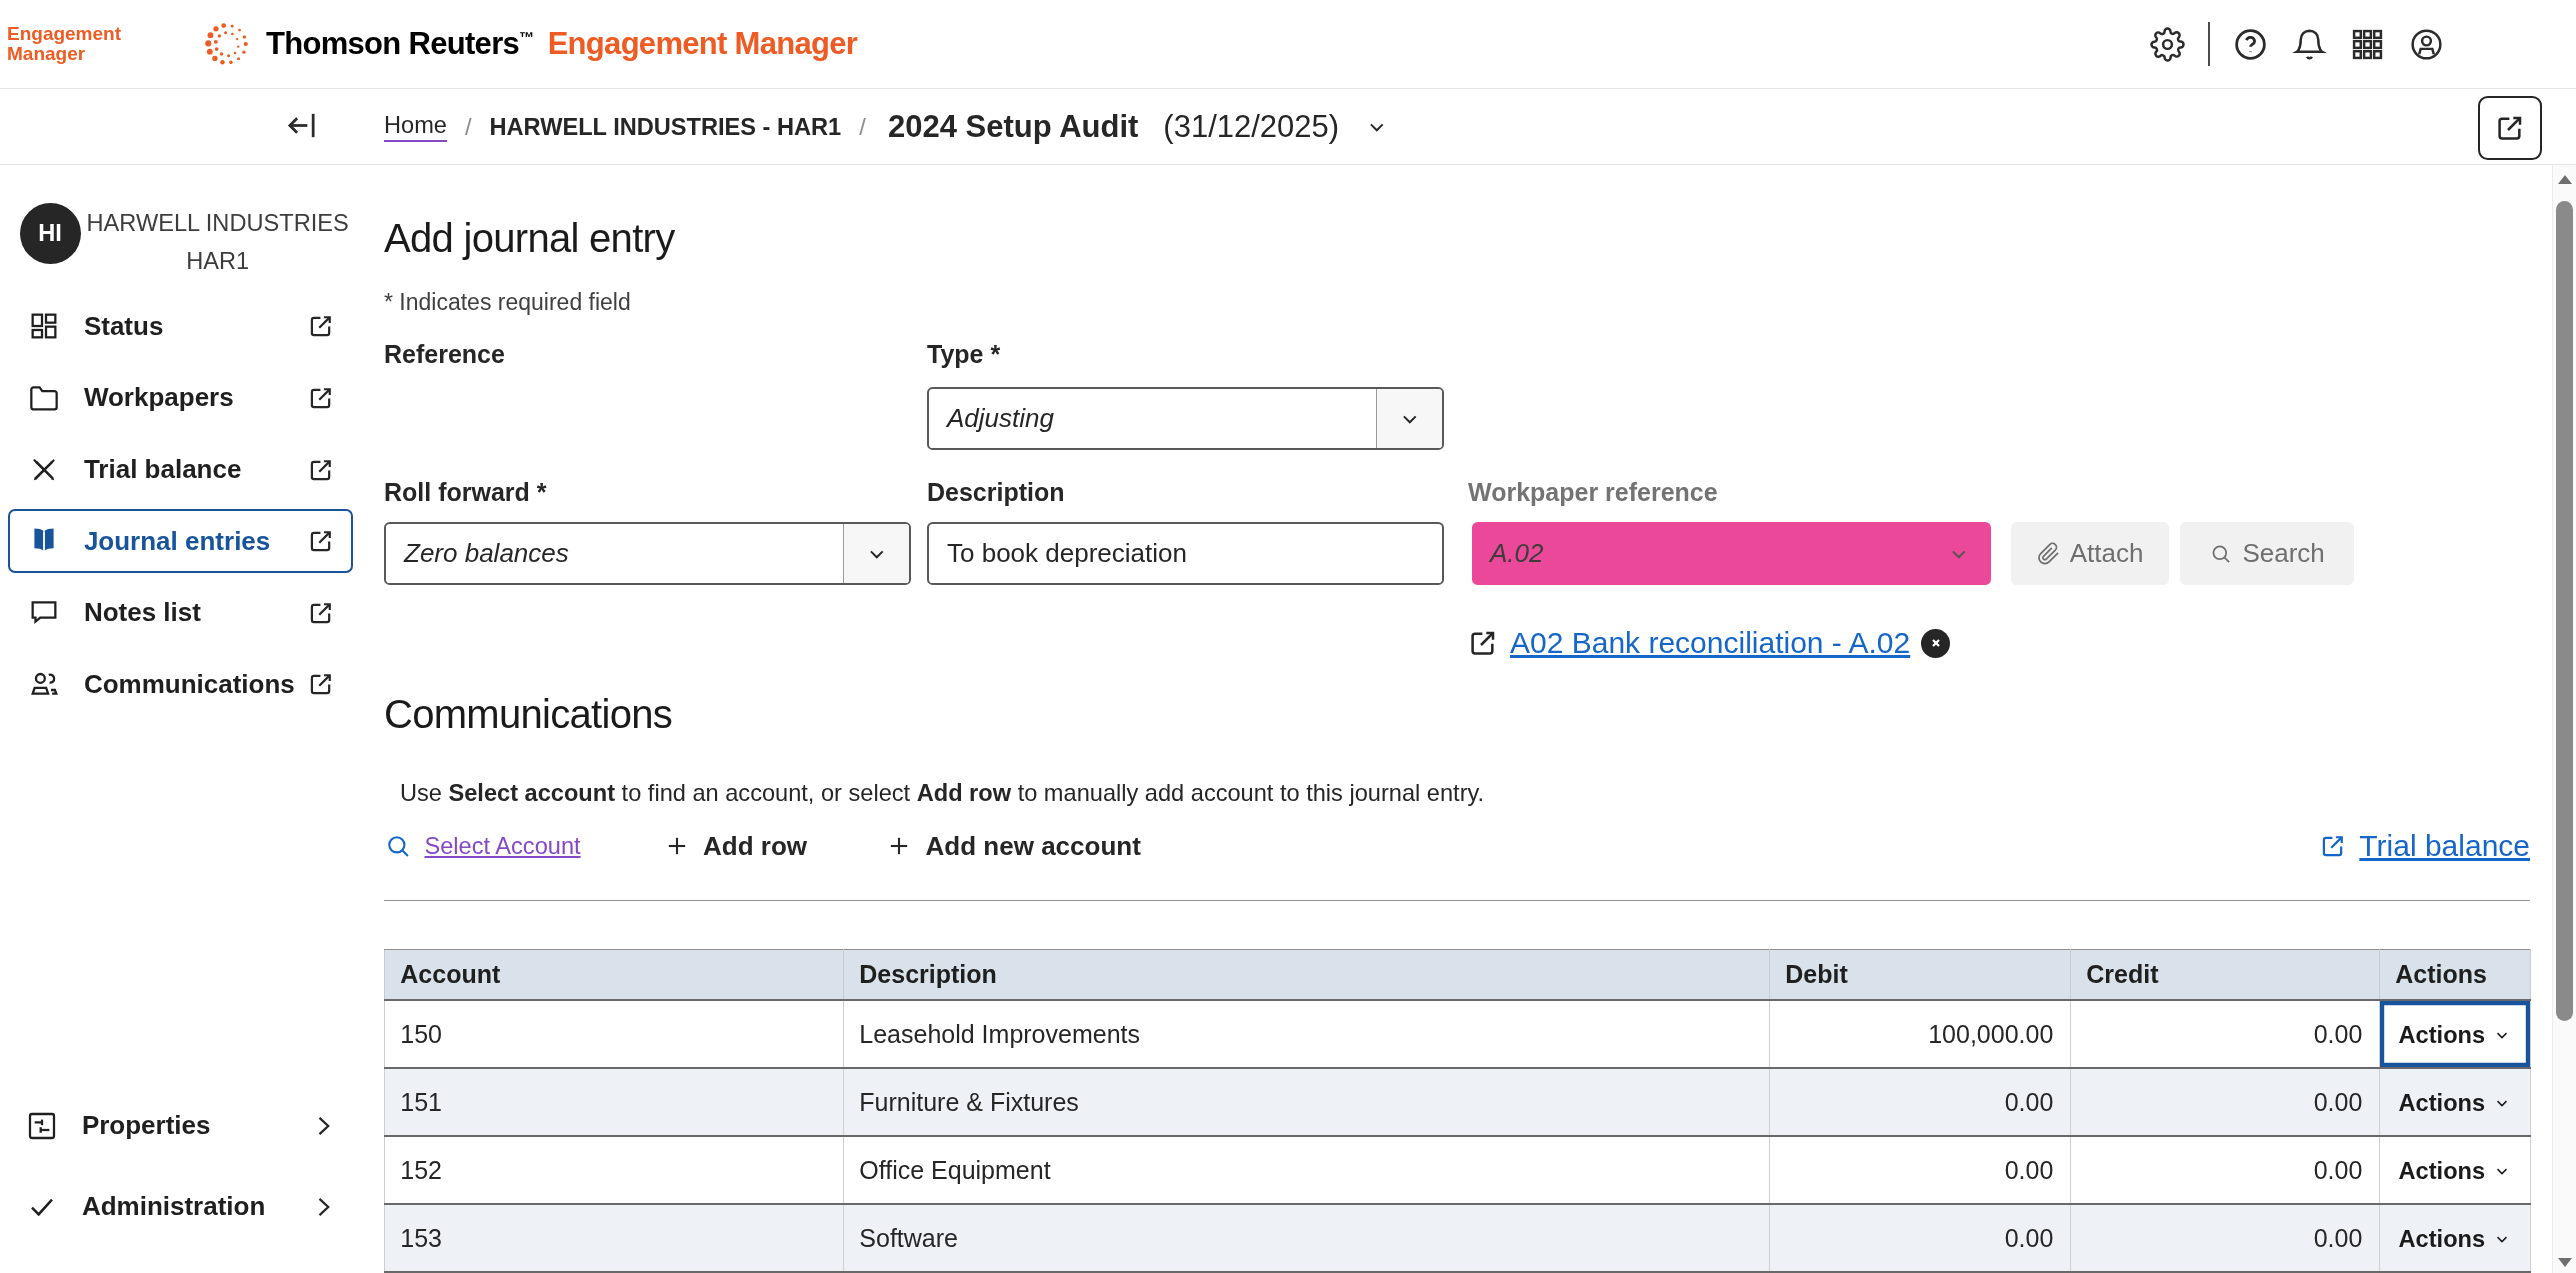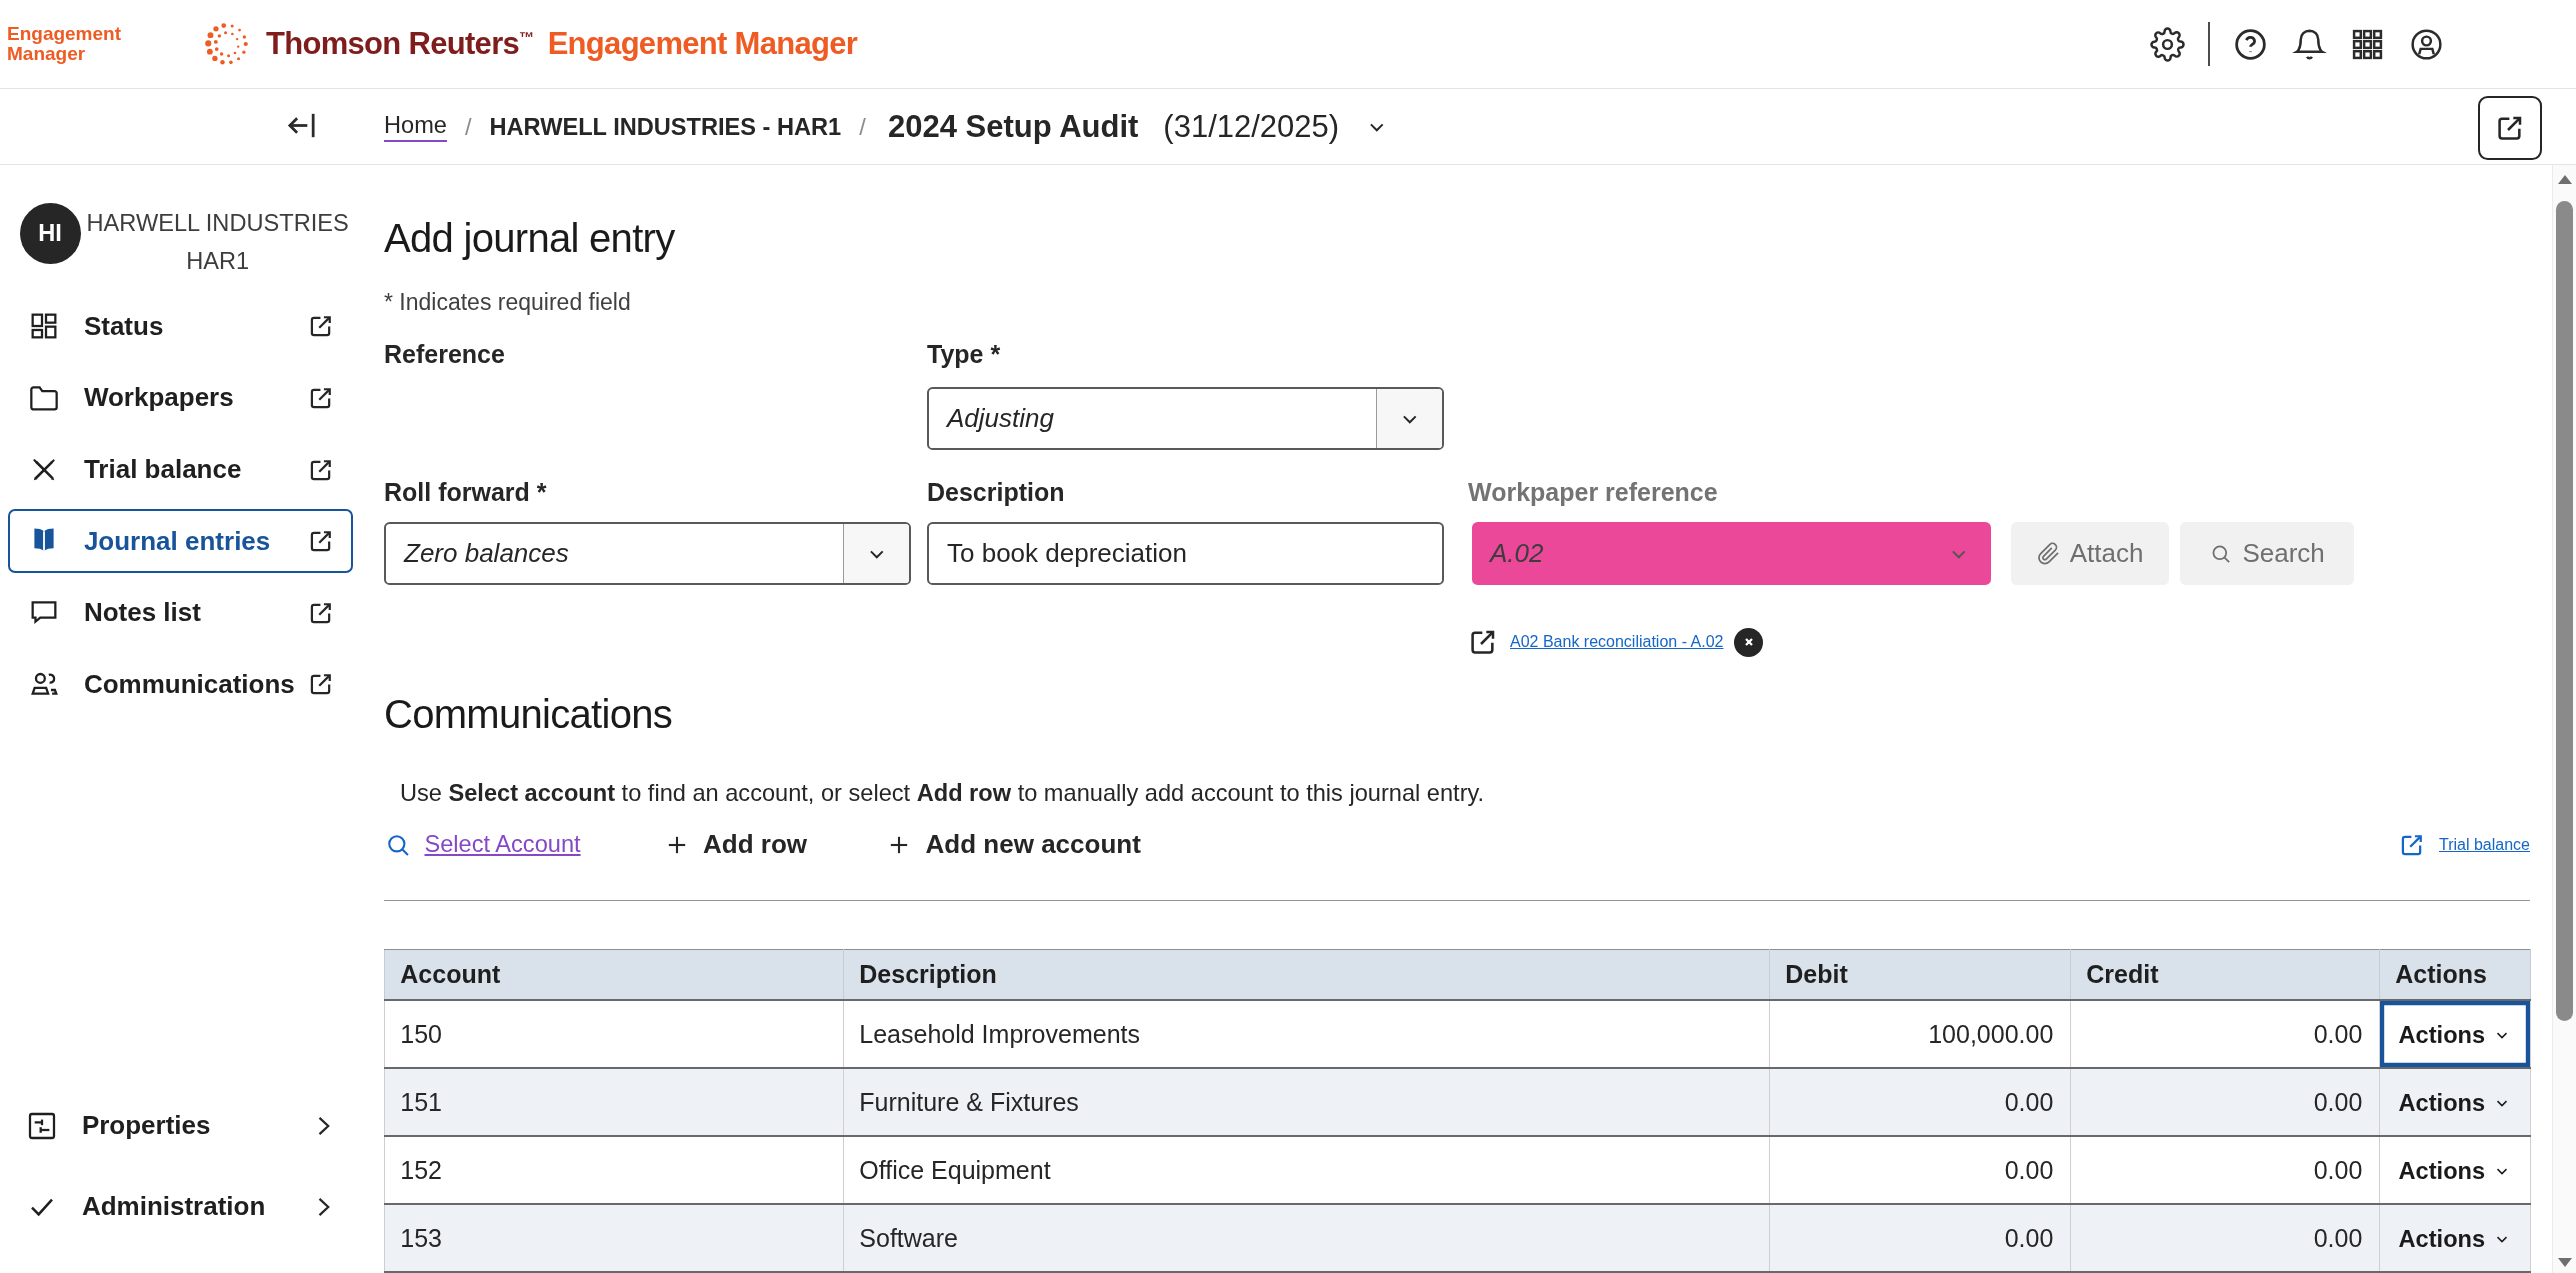--- a/index.html
+++ b/index.html
@@ -13,21 +13,21 @@
   .i32{width:23.6px;height:23.6px;}
   .i38{width:28px;height:28px;}
   .i44{width:32px;height:32px;}
   .i48{width:35px;height:35px;}
 
   
   .topbar{position:absolute;top:0;left:0;right:0;height:88px;background:#fff;
     border-bottom:1.4px solid #e4e4e4;display:flex;align-items:center;}
   .app-label{margin-left:7px;width:174px;font-size:19px;font-weight:700;color:#ee5b23;line-height:1.05;}
   .brand{display:flex;align-items:center;margin-left:21px;gap:14px;}
-  .brand-name{font-size:31px;font-weight:700;color:#7f1d1d;letter-spacing:-0.7px;white-space:nowrap;}
+  .brand-name{font-size:31px;font-weight:700;color:#000000;letter-spacing:-0.7px;white-space:nowrap;}
   .tm{font-size:15.3px;vertical-align:super;}
   .brand-product{font-size:31px;font-weight:700;color:#ee5b23;letter-spacing:-0.7px;white-space:nowrap;}
   .tb-icons{position:absolute;right:132px;top:0;height:88px;display:flex;align-items:center;gap:23.6px;color:#2b2b2b;}
   .tb-btn{background:none;border:none;padding:0;color:#2b2b2b;cursor:pointer;}
   .tb-div{width:1.4px;height:44px;background:#4c4c4c;}
 
   
   .crumbbar{position:absolute;top:90px;left:0;right:0;height:74px;background:#fff;border-bottom:1.4px solid #e4e4e4;}
   .collapse-btn{position:absolute;left:284px;top:18px;background:none;border:none;padding:0;color:#2b2b2b;cursor:pointer;}
   .crumbs{position:absolute;left:384px;top:0;height:74px;display:flex;align-items:center;gap:18px;}
@@ -70,21 +70,21 @@
     display:flex;align-items:center;cursor:pointer;font-style:italic;}
   .sel-val{font-size:26px;color:#262626;padding-left:18px;flex:1;}
   .sel-chev{width:65px;height:100%;border-left:1.4px solid #9a9a9a;background:#f7f7f7;border-radius:0 3.5px 3.5px 0;
     display:flex;align-items:center;justify-content:center;color:#262626;}
   .select.disabled{border:none;background:#ec4899;height:63px;}
   .select.disabled .sel-val{color:#3d3d3d;}
   .select.disabled .sel-chev{border:none;background:transparent;color:#555;}
   .gbtn{position:absolute;height:63px;box-sizing:border-box;border:none;border-radius:5.6px;background:#f1f1f1;color:#6f6f6f;
     font-family:"Liberation Sans",sans-serif;font-size:26px;display:flex;align-items:center;justify-content:center;gap:9.7px;cursor:pointer;}
   .linkrow{position:absolute;top:461px;left:1083px;display:flex;align-items:center;gap:11px;color:#262626;}
-  .bluelink{font-size:16px;color:#1466c8;text-decoration:underline;cursor:pointer;}
+  .bluelink{font-size:30px;color:#1466c8;text-decoration:underline;cursor:pointer;}
   .xbadge{width:29px;height:29px;border-radius:50%;background:#262626;display:flex;align-items:center;justify-content:center;
     border:none;padding:0;cursor:pointer;flex:none;}
   .xbadge svg{width:18px;height:18px;}
   .dist-title{position:absolute;top:527px;left:0;margin:0;font-size:40px;font-weight:400;color:#1a1a1a;letter-spacing:-0.7px;}
   .dist-note{position:absolute;top:599px;left:0;margin:16px;font-size:23.6px;color:#262626;}
   .b{font-weight:700;}
   .act-row{position:absolute;top:664px;left:0;width:2146px;display:flex;align-items:center;}
   .grp{display:flex;align-items:center;gap:12.5px;}
   .purplelink{font-size:23.6px;color:#8548c8;text-decoration:underline;cursor:pointer;}
   .addlbl{font-size:26px;font-weight:700;color:#262626;cursor:pointer;}

